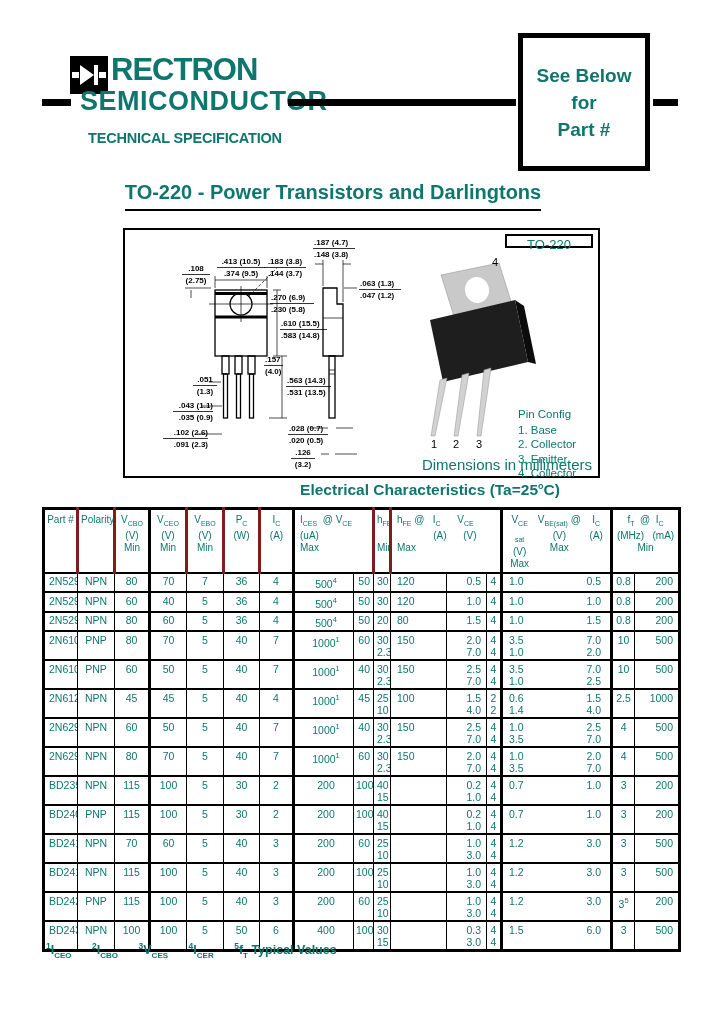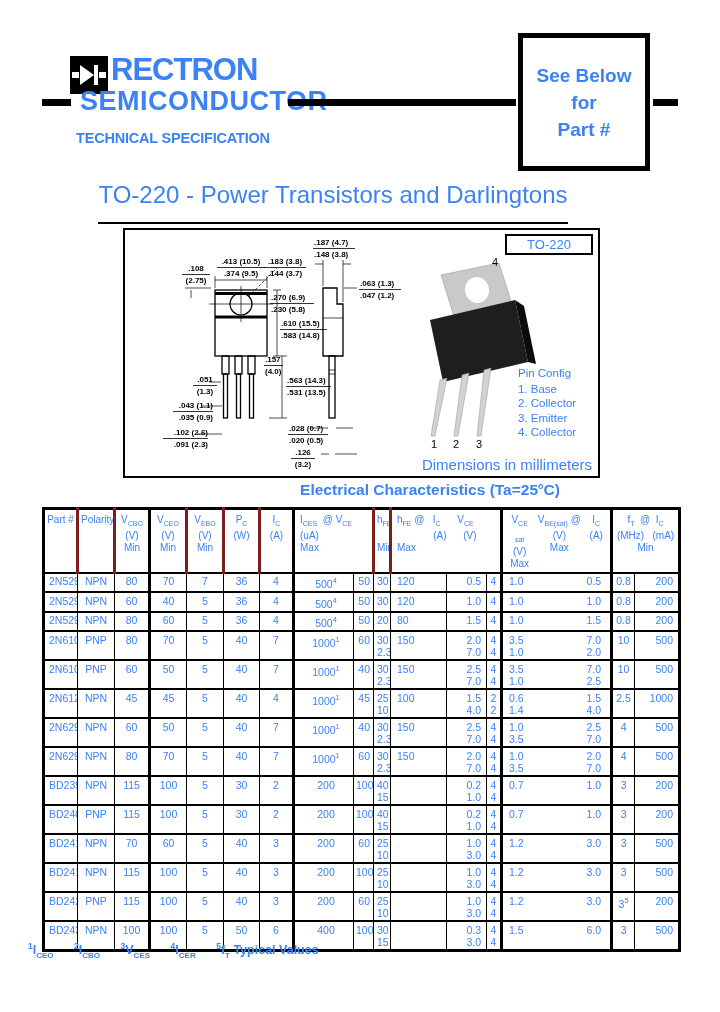--- a/index.html
+++ b/index.html
@@ -1,39 +1,39 @@
 <!DOCTYPE html>
 <html><head>
 <meta charset="utf-8">
 <style>
   html,body{margin:0;padding:0;background:#e8e8e8;}
   .page{position:relative;width:720px;height:1012px;background:#ffffff;margin:0 auto;
-        font-family:"Liberation Sans","DejaVu Sans",sans-serif;color:#3b82f6;overflow:hidden;}
+        font-family:"Liberation Sans","DejaVu Sans",sans-serif;color:#0f766e;overflow:hidden;}
   
   .logo{position:absolute;left:70px;top:56px;width:38px;height:38px;}
   .brand{position:absolute;left:111px;top:52px;font-size:31px;font-weight:bold;letter-spacing:-1px;}
   .rule{position:absolute;top:99px;height:7px;background:#000;}
   .rule-l{left:42px;width:29px;}
   .rule-r{left:288px;width:228px;}
   .rule-after{left:653px;width:25px;}
   .division{position:absolute;left:80px;top:86px;font-size:27px;font-weight:bold;letter-spacing:0.5px;}
-  .doc-type{position:absolute;left:76px;top:130px;font-size:14.5px;font-weight:bold;letter-spacing:-0.2px;}
+  .doc-type{position:absolute;left:88px;top:130px;font-size:14.5px;font-weight:bold;letter-spacing:-0.2px;}
   .part-box{position:absolute;left:518px;top:33px;width:122px;height:128px;border:5px solid #000;
             display:flex;flex-direction:column;justify-content:center;align-items:center;
             font-size:19px;font-weight:bold;line-height:27px;text-align:center;}
   
   .title-wrap{position:absolute;left:0;top:181px;width:666px;text-align:center;}
-  .title-wrap span{display:inline-block;font-size:24px;font-weight:normal;
-                   border-bottom:2.5px solid #000;padding-bottom:13px;}
+  .title-wrap span{display:inline-block;font-size:20px;font-weight:bold;
+                   border-bottom:2.5px solid #000;padding-bottom:5px;}
   
   .diagram{position:absolute;left:123px;top:228px;width:473px;height:246px;border:2px solid #000;}
-  .pkg-label{position:absolute;left:380px;top:4px;width:88px;height:21px;border:2px solid #000;
+  .pkg-label{position:absolute;left:380px;top:4px;width:88px;height:14px;border:2px solid #000;
              box-sizing:border-box;text-align:center;font-size:13px;line-height:18px;}
   .pin-config{position:absolute;left:393px;top:136px;font-size:11.5px;line-height:14.5px;}
-  .pin-config .pc-title{margin-bottom:1px;}
+  .pin-config .pc-title{margin-bottom:1px;margin-top:41px;}
   .dims-note{position:absolute;right:6px;bottom:3px;font-size:15px;}
   .dwg text{font-size:8px;font-weight:bold;fill:#000;font-family:"Liberation Sans","DejaVu Sans",sans-serif;}
   .dwg text.pin-num{font-size:11px;font-weight:normal;}
   
   .caption{position:absolute;left:120px;top:481px;width:620px;text-align:center;
            font-size:15.5px;font-weight:bold;}
   .caption sup{font-size:9px;}
   
   .spec-table{position:absolute;left:42px;top:507px;}
   table{border-collapse:collapse;table-layout:fixed;width:636px;border:3px solid #000;}
@@ -52,21 +52,21 @@
   td.c8{text-align:right;padding-right:3px;}
   td.c9{text-align:left;padding-left:3px;}
   td.c10{text-align:left;padding-left:6px;}
   td.c11{text-align:right;padding-right:5px;border-left:1px solid #000;}
   td.c14{border-left:0;text-align:right;padding-right:9px;}
   td.c13{text-align:left;padding-left:6px;}
   td.c16{text-align:right;padding-right:5px;}
   th.ta-l{text-align:left;padding-left:5px;}
   .vsat-block{display:inline-block;vertical-align:top;text-align:center;margin:0 3px;}
   
-  .footnotes{position:absolute;left:28px;top:941px;font-size:12.5px;font-weight:bold;}
+  .footnotes{position:absolute;left:46px;top:941px;font-size:12.5px;font-weight:bold;}
   .footnotes span{margin-right:17px;}
   .footnotes sub{font-size:8px;}
   .footnotes sup{font-size:8.5px;}
 </style>
 </head>
 <body>
 
 <div class="page">
 
   <svg class="logo" viewBox="0 0 38 38">

